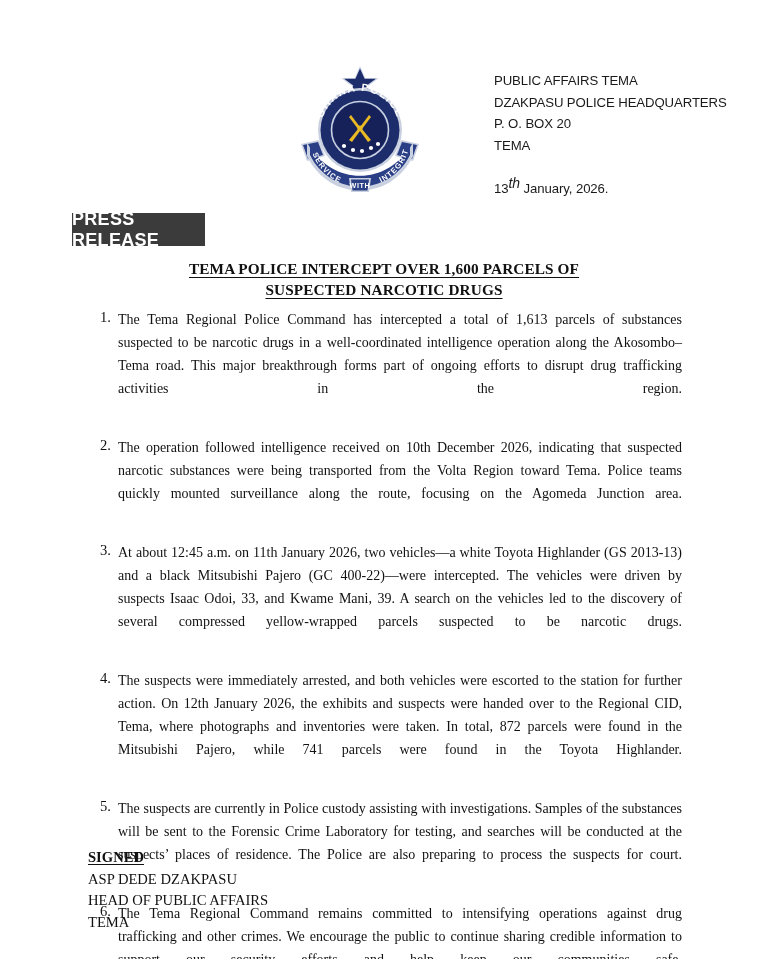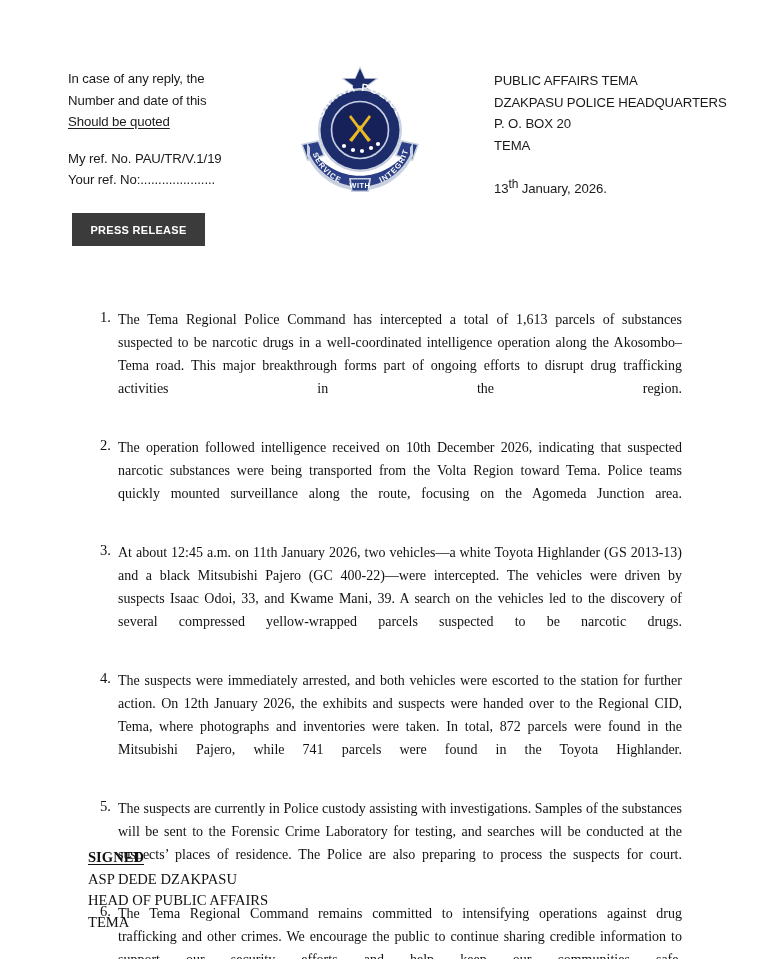--- a/index.html
+++ b/index.html
@@ -59,23 +59,24 @@
     font-family: "Liberation Sans", sans-serif;
     font-size: 13.2px;
     line-height: 21.5px;
     color: #1a1a1a;
     letter-spacing: -0.1px;
   }
   .hdr-right .datewrap {
     margin-top: 22px;
   }
   .hdr-right sup {
-    font-size: 12px;
+    font-size: 14px;
     vertical-align: super;
     line-height: 0;
+    font-style: italic;
   }
 
   
   .logo {
     position: absolute;
     left: 299px;
     top: 56px;
     width: 122px;
     height: 140px;
   }
@@ -89,21 +90,21 @@
     width: 133px;
     height: 33px;
     background: #3b3b3b;
     display: flex;
     align-items: center;
     justify-content: center;
   }
   .press-badge span {
     font-family: "Liberation Sans", sans-serif;
     font-weight: bold;
-    font-size: 11px;
+    font-size: 18px;
     color: #ffffff;
     letter-spacing: 0.3px;
   }
 
   
   .doc-title {
     position: absolute;
     left: 88px;
     top: 258px;
     width: 592px;
@@ -172,28 +173,20 @@
     text-decoration-thickness: 1.3px;
   }
 </style>
 </head>
 <body>
 
 <div class="page">
 
   <div class="header">
 
-    <div class="hdr-left">
-      <div>In case of any reply, the</div>
-      <div>Number and date of this</div>
-      <div class="ul">Should be quoted</div>
-      <div class="gap"></div>
-      <div>My ref. No. PAU/TR/V.1/19</div>
-      <div>Your ref. No:.....................</div>
-    </div>
 
     <div class="logo">
       <svg width="122" height="140" viewBox="0 0 122 140" xmlns="http://www.w3.org/2000/svg">
         <defs>
           <path id="arcTop" d="M 22,74 A 39,39 0 0 1 100,74" fill="none"></path>
           <path id="arcLeft" d="M 12,92 A 50,50 0 0 0 44,128" fill="none"></path>
           <path id="arcRight" d="M 78,128 A 50,50 0 0 0 110,92" fill="none"></path>
         </defs>
 
         <path d="M 2,88 L 20,84 L 26,100 L 8,105 Z" fill="#c9d0e0"></path>
@@ -252,20 +245,24 @@
       <div>P. O. BOX 20</div>
       <div>TEMA</div>
       <div class="datewrap"><span>13</span><sup>th</sup>&nbsp;<span>January, 2026.</span></div>
     </div>
   </div>
 
   <div class="press-badge">
     <span>PRESS RELEASE</span>
   </div>
 
+  <div class="doc-title">
+    <div><span class="tline">TEMA POLICE INTERCEPT OVER 1,600 PARCELS OF</span></div>
+    <div><span class="tline">SUSPECTED NARCOTIC DRUGS</span></div>
+  </div>
 
   <div class="body-list">
 
     <div class="para">
       <div class="para-num">1.</div>
       <div class="para-text">The Tema Regional Police Command has intercepted a total of 1,613 parcels of substances suspected to be narcotic drugs in a well-coordinated intelligence operation along the Akosombo–Tema road. This major breakthrough forms part of ongoing efforts to disrupt drug trafficking activities in the region.</div>
     </div>
 
     <div class="para">
       <div class="para-num">2.</div>

